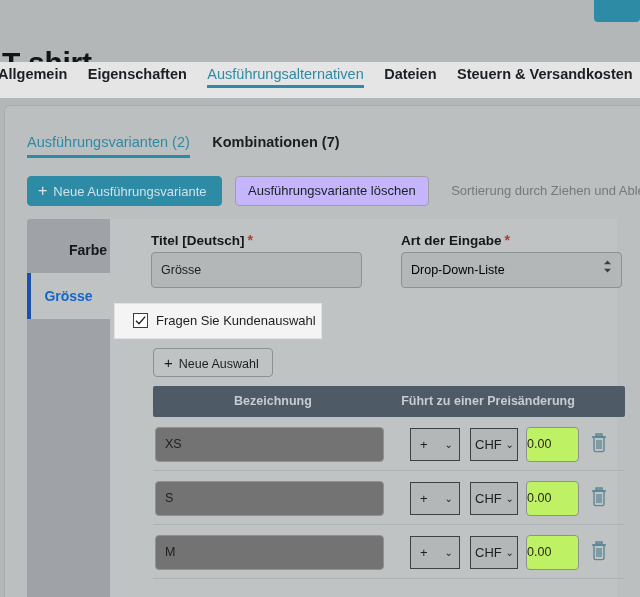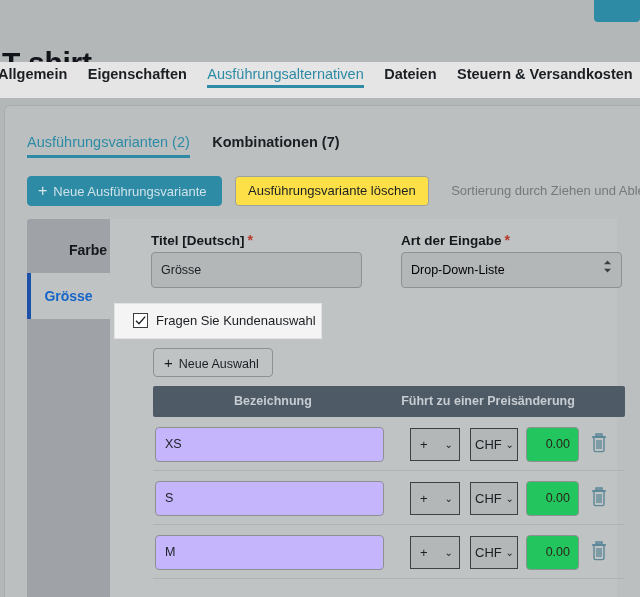--- a/index.html
+++ b/index.html
@@ -126,21 +126,21 @@
     padding: 0 14px 0 10px;
     margin-right: 9px;
   }
   #btn-new-variant .plus {
     font-size: 16px;
     margin-right: 6px;
     color: #d7e7ed;
     font-weight: 400;
   }
   #btn-delete-variant {
-    background: #fde047;
+    background: #c4b5fd;
     color: #1b1f23;
     border: 1px solid #9da0a1;
     padding: 0 12px;
     margin-right: 18px;
   }
   #sort-hint {
     display: inline-block;
     height: 30px;
     line-height: 30px;
     font-size: 13px;
@@ -324,21 +324,21 @@
 
   .table-row {
     position: relative;
     height: 54px;
     border-bottom: 1px solid #b0b3b5;
   }
   .row-name-input {
     position: absolute;
     left: 2px; top: 10px;
     width: 229px; height: 35px;
-    background: #c4b5fd;
+    background: #737373;
     border: 1px solid #8e9192;
     border-radius: 4px;
     font-size: 12.5px;
     color: #1b1f23;
     padding: 0 9px;
     line-height: 33px;
   }
   .row-sign-select {
     position: absolute;
     left: 257px; top: 11px;
@@ -369,26 +369,26 @@
   }
   .row-cur-select .car {
     position: absolute; right: 3px; top: 0;
     line-height: 31px; font-size: 10px; color: #1b1f23;
     background: #b4b7b8; padding-left: 2px;
   }
   .row-price-input {
     position: absolute;
     left: 373px; top: 10px;
     width: 53px; height: 35px;
-    background: #22c55e;
+    background: #bef264;
     border: 1px solid #8e9192;
     border-radius: 4px;
     font-size: 12.5px;
     color: #2b2519;
-    text-align: right;
+    text-align: left;
     padding-right: 8px;
     line-height: 33px;
   }
   .row-delete {
     position: absolute;
     left: 436px; top: 15px;
     width: 22px; height: 24px;
   }
   .row-delete svg { display: block; }
 </style>

